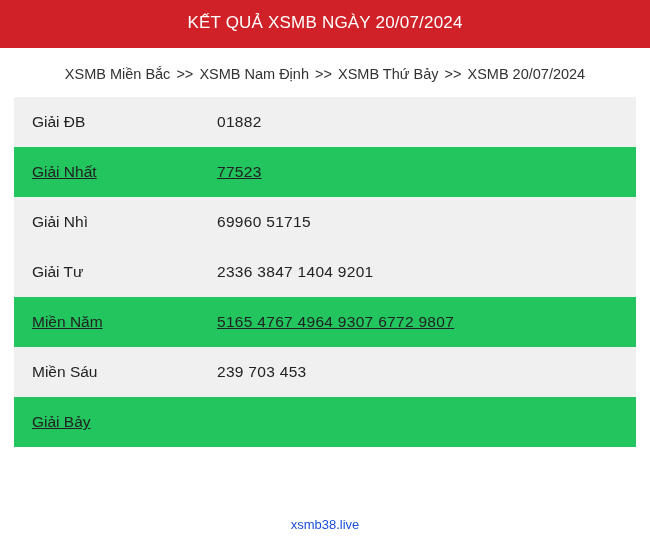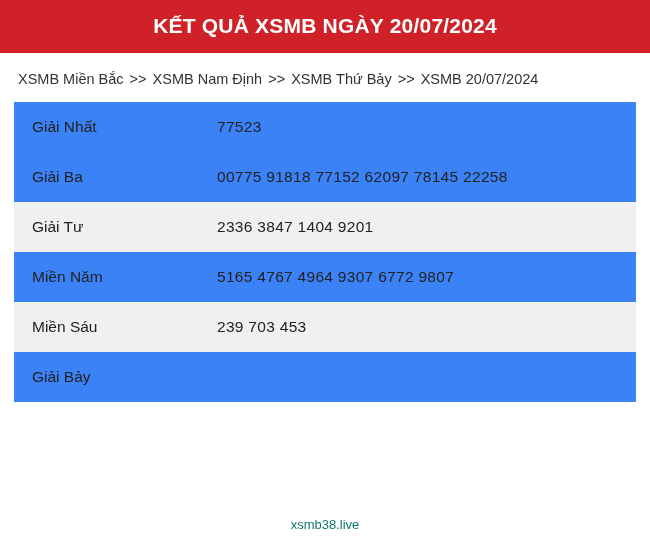--- a/index.html
+++ b/index.html
@@ -22,30 +22,31 @@
     flex-direction: column;
     background: #ffffff;
   }
   .header-bar {
     background: #cf2127;
     color: #ffffff;
     text-align: center;
     padding: 13px 10px 15px 10px;
   }
   .header-title {
-    font-size: 21px;
-    font-weight: bold;
+    font-size: 17px;
+    font-weight: normal;
     letter-spacing: 0.2px;
     line-height: 1.2;
   }
   .breadcrumb {
     padding: 18px 18px 14px 18px;
     font-size: 14.5px;
     color: #333333;
     white-space: nowrap;
+    text-align: center;
   }
   .breadcrumb .crumb {
     color: #333333;
     text-decoration: none;
   }
   .breadcrumb .sep {
     color: #333333;
     padding: 0 2px;
   }
   .results {
@@ -56,39 +57,40 @@
     display: flex;
     align-items: center;
     height: 50px;
     padding: 0 0 0 18px;
     font-size: 15.5px;
   }
   .row.alt {
     background: #f0f0f0;
   }
   .row.plain {
-    background: #3b82f6;
+    background: #22c55e;
+    text-decoration: underline;
   }
   .prize-label {
     width: 185px;
     flex: 0 0 185px;
     color: #222222;
     font-size: 15.5px;
   }
   .prize-numbers {
     flex: 1 1 auto;
     color: #222222;
     font-size: 15.5px;
     letter-spacing: 0.3px;
   }
   .footer {
     margin-top: auto;
     text-align: center;
     font-size: 13px;
-    color: #0f766e;
+    color: #1d4ed8;
     padding-bottom: 18px;
     padding-top: 14px;
   }
 </style>
 </head>
 <body>
 
 <div class="page">
 
   <div class="header-bar">
@@ -100,31 +102,35 @@
     <span class="sep">&gt;&gt;</span>
     <span class="crumb">XSMB Nam Định</span>
     <span class="sep">&gt;&gt;</span>
     <span class="crumb">XSMB Thứ Bảy</span>
     <span class="sep">&gt;&gt;</span>
     <span class="crumb">XSMB 20/07/2024</span>
   </div>
 
   <div class="results">
 
+    <div class="row alt">
+      <div class="prize-label">Giải ĐB</div>
+      <div class="prize-numbers">01882</div>
+    </div>
 
     <div class="row plain">
       <div class="prize-label">Giải Nhất</div>
       <div class="prize-numbers">77523</div>
     </div>
 
+    <div class="row alt">
+      <div class="prize-label">Giải Nhì</div>
+      <div class="prize-numbers">69960 51715</div>
+    </div>
 
-    <div class="row plain">
-      <div class="prize-label">Giải Ba</div>
-      <div class="prize-numbers">00775 91818 77152 62097 78145 22258</div>
-    </div>
 
     <div class="row alt">
       <div class="prize-label">Giải Tư</div>
       <div class="prize-numbers">2336 3847 1404 9201</div>
     </div>
 
     <div class="row plain">
       <div class="prize-label">Miền Năm</div>
       <div class="prize-numbers">5165 4767 4964 9307 6772 9807</div>
     </div>

